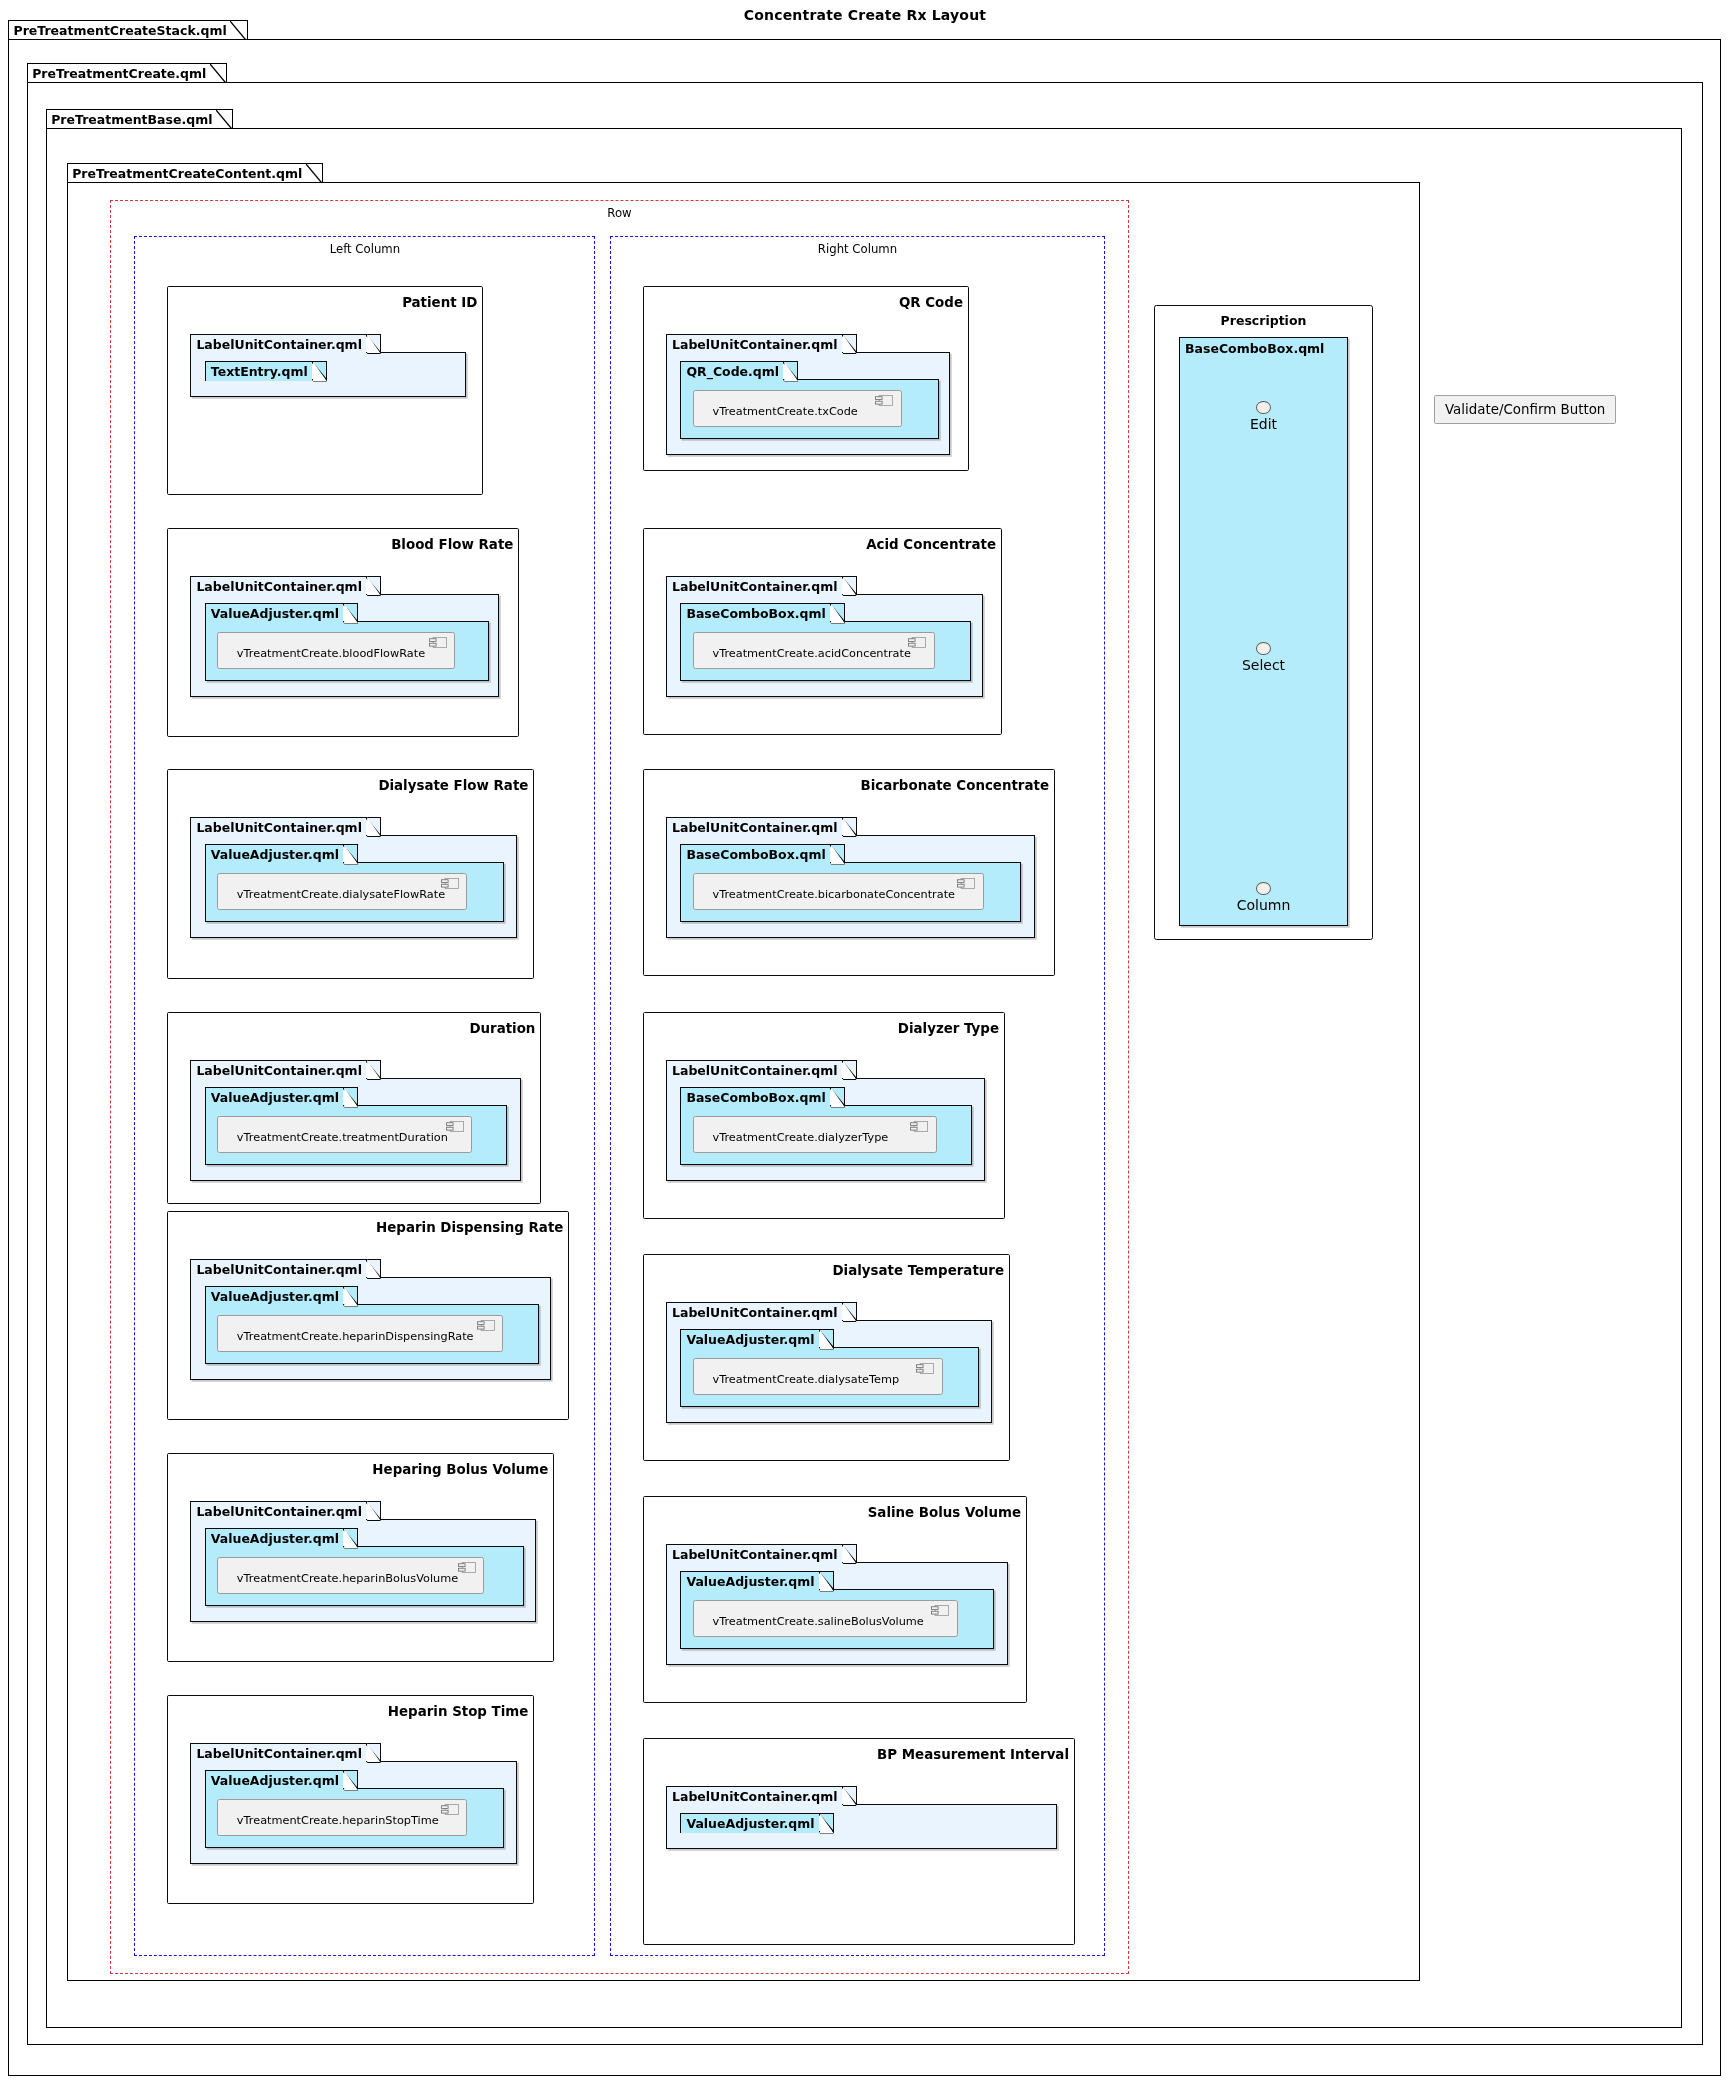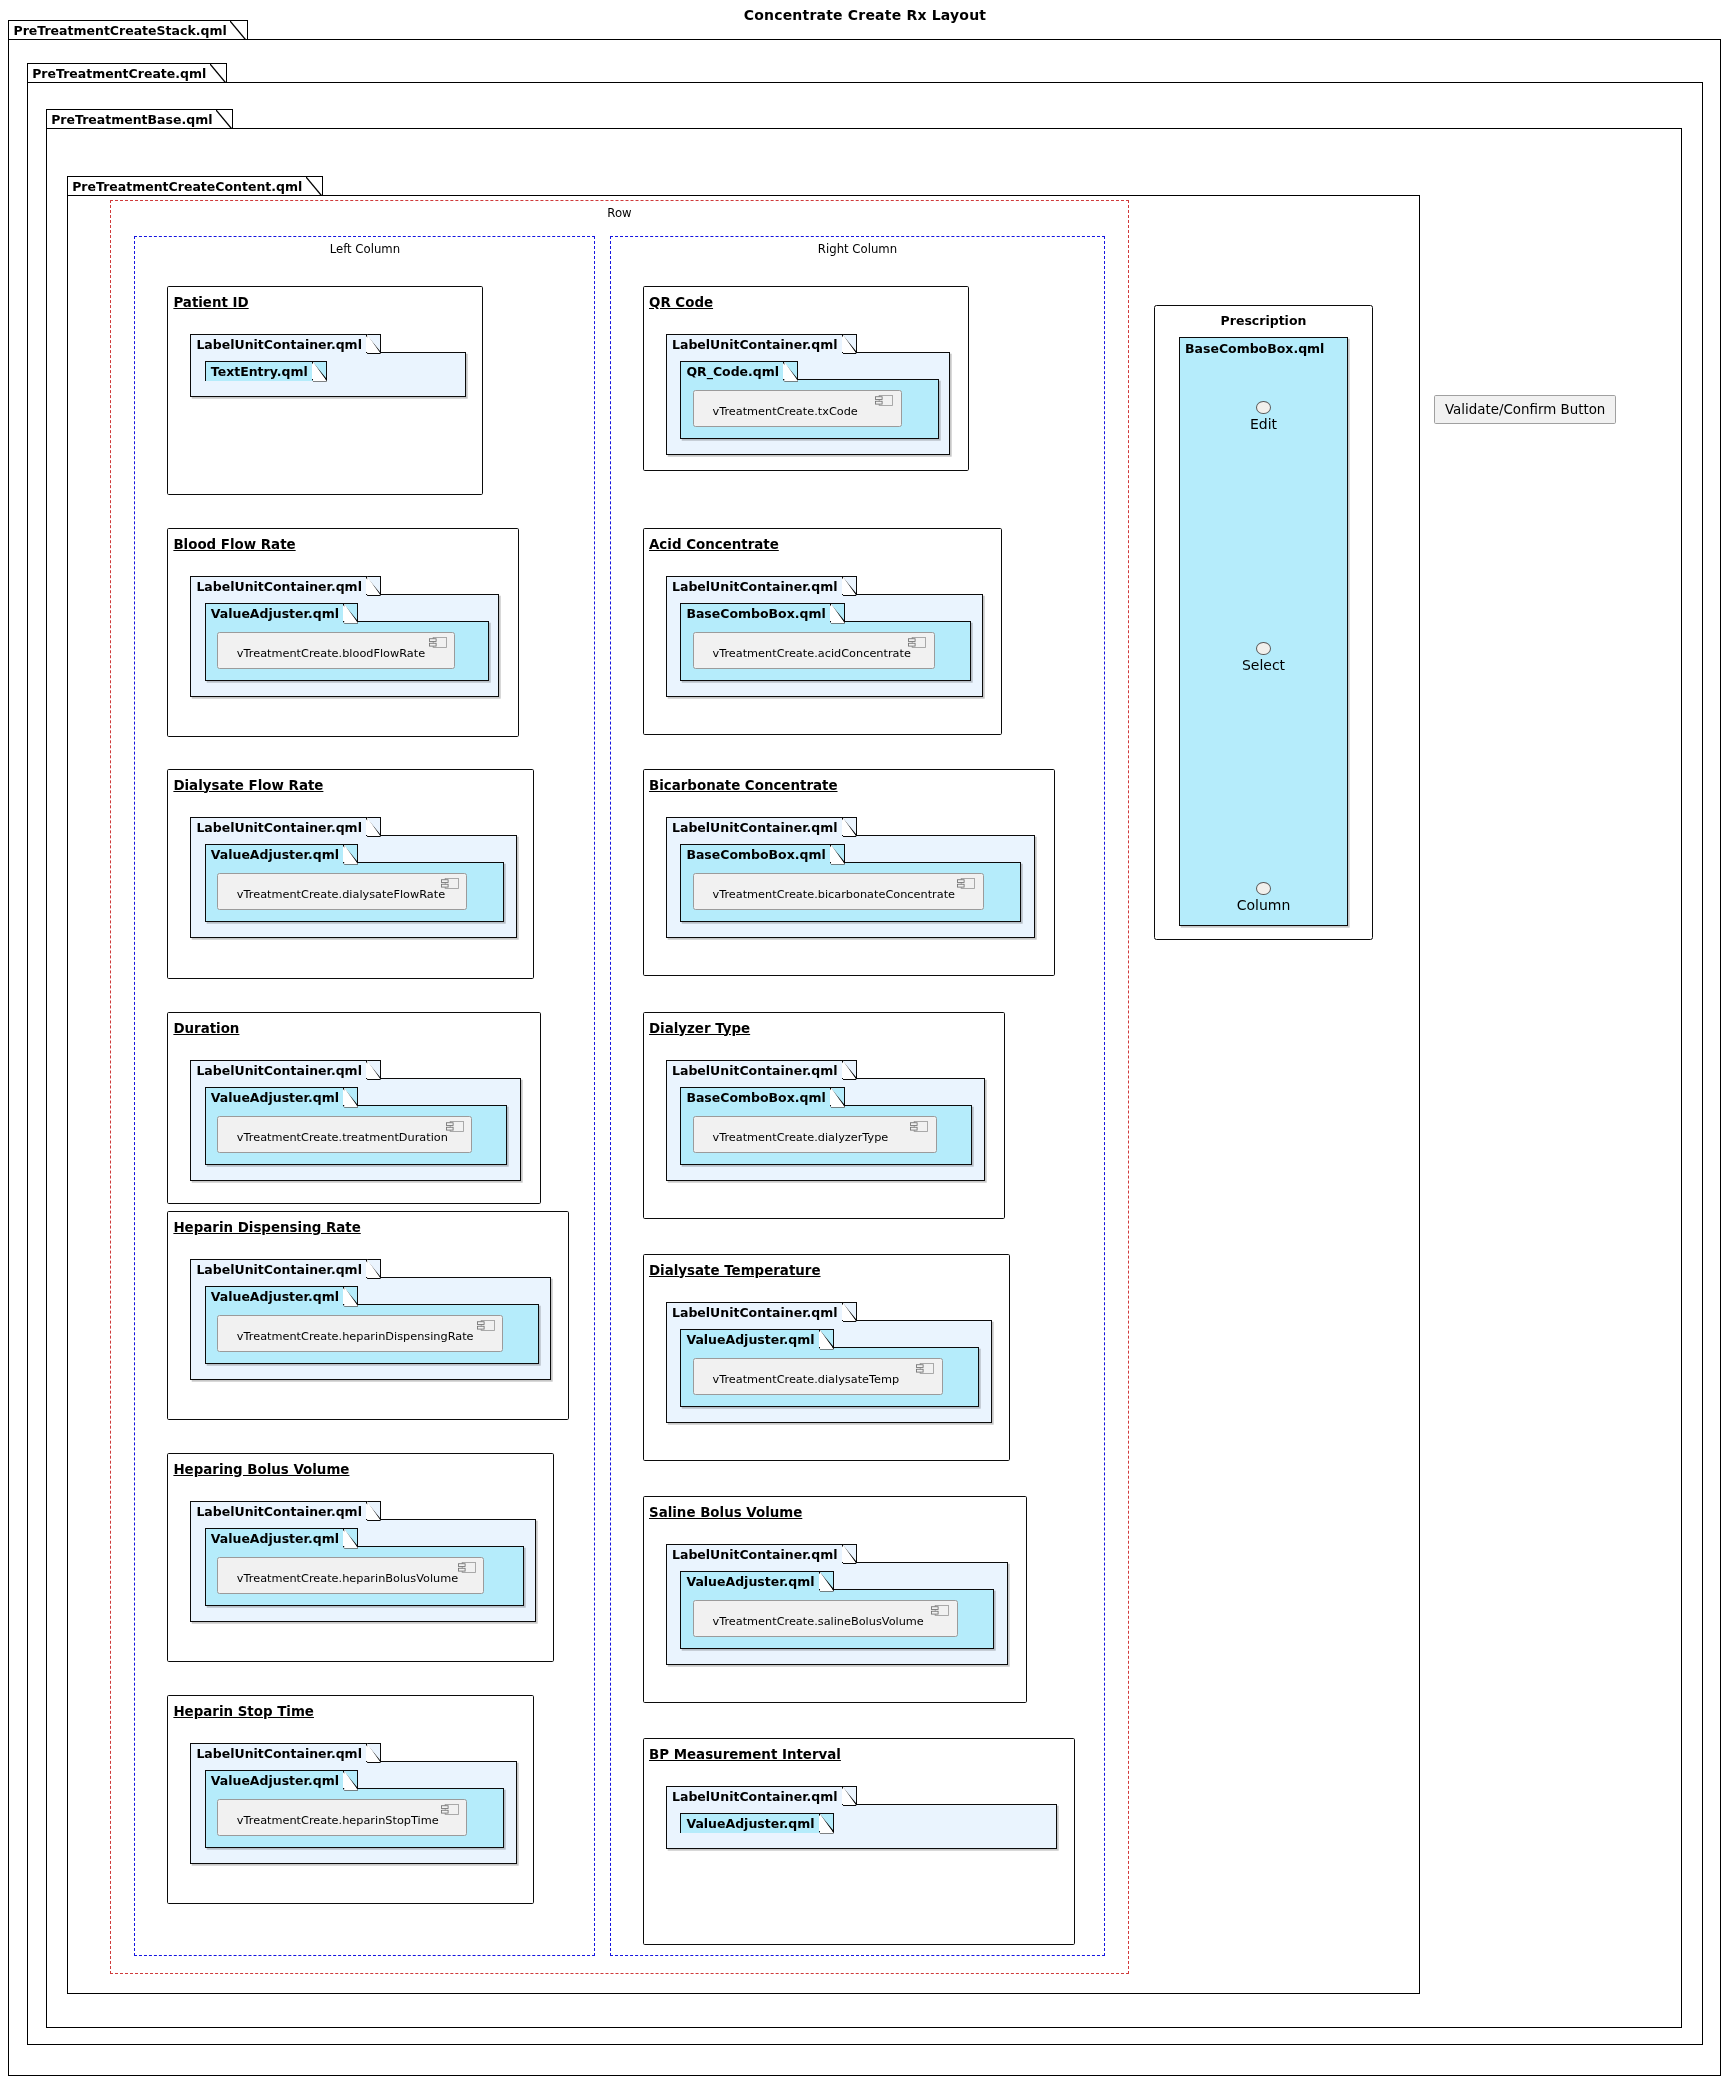--- a/index.html
+++ b/index.html
@@ -57,22 +57,22 @@
   .pkg.shade-mid  > .pkg-body{ background:#b5ecfb; }
 
   
   .group-box{
     border:1.3px solid #0b0b0b;
     background:#ffffff;
     border-radius:1.7px;
     position:relative;
   }
   .group-title{
-    text-align:left; font-size:13.4px; font-weight:bold;
-    color:#000; padding:7.5px 5px 3.3px 5px;text-decoration:underline;
+    text-align:right; font-size:13.4px; font-weight:bold;
+    color:#000; padding:7.5px 5px 3.3px 5px;
   }
 
   
   .component{
     position:relative;
     border:1.1px solid #9b9b9b;
     background:#f1f1f1;
     border-radius:2.5px;
     padding:14px 11.7px 7.5px 18.4px;
     font-size:11.3px; color:#000;
@@ -193,21 +193,21 @@
       <svg width="16.7" height="20" viewBox="0 0 20 24">
           <polygon points="0,0 20,24 0,24" fill="#fff"></polygon>
           <line x1="0" y1="0" x2="20" y2="24" stroke="#000" stroke-width="1.6"></line>
           <line x1="0" y1="23" x2="20" y2="23" stroke="#000" stroke-width="1.6"></line>
         </svg>
     </span>
   </div>
   <div class="frame-body" style="top:19px;"></div>
 </div>
 
-<div class="frame" style="left:67px; top:163px; width:1353px; height:1818px;margin-top:13px;">
+<div class="frame" style="left:67px; top:163px; width:1353px; height:1818px;">
   <div class="frame-tab">
     <span>PreTreatmentCreateContent.qml</span>
     <span class="slash">
       <svg width="16.7" height="20" viewBox="0 0 20 24">
           <polygon points="0,0 20,24 0,24" fill="#fff"></polygon>
           <line x1="0" y1="0" x2="20" y2="24" stroke="#000" stroke-width="1.6"></line>
           <line x1="0" y1="23" x2="20" y2="23" stroke="#000" stroke-width="1.6"></line>
         </svg>
     </span>
   </div>

